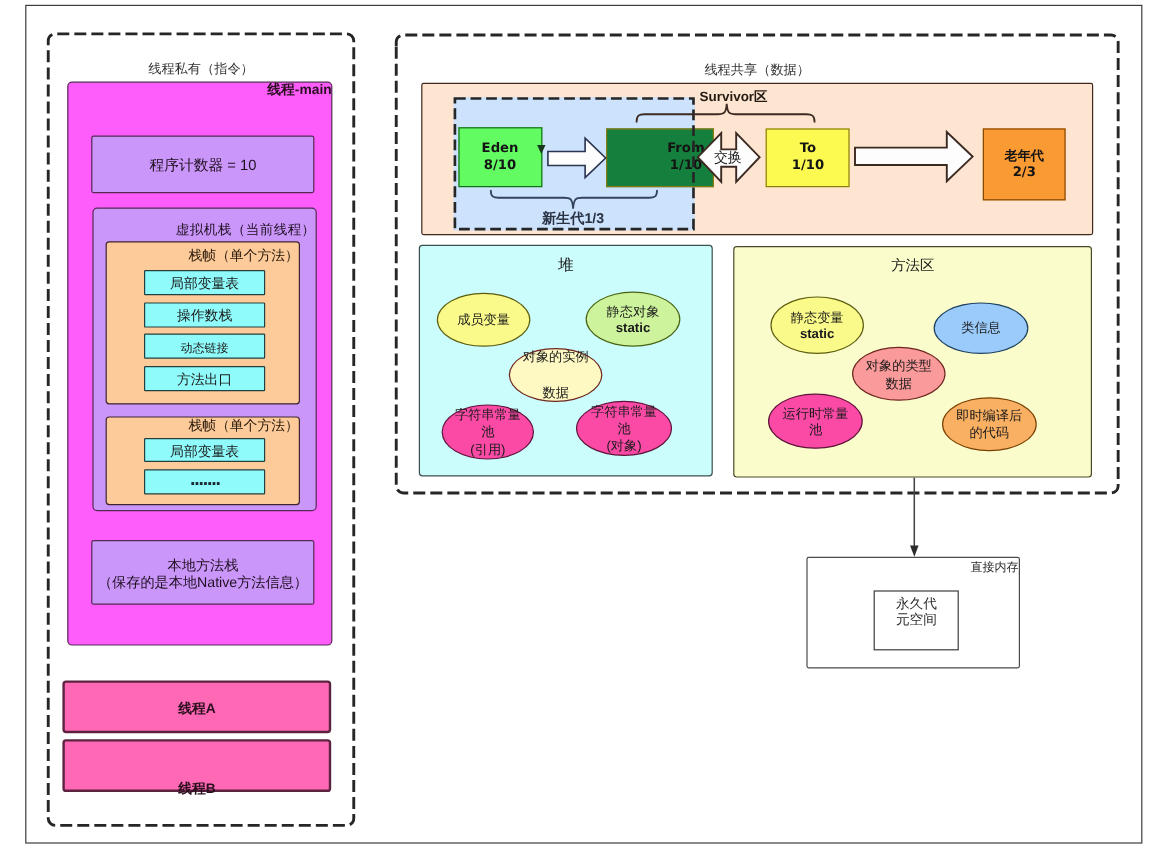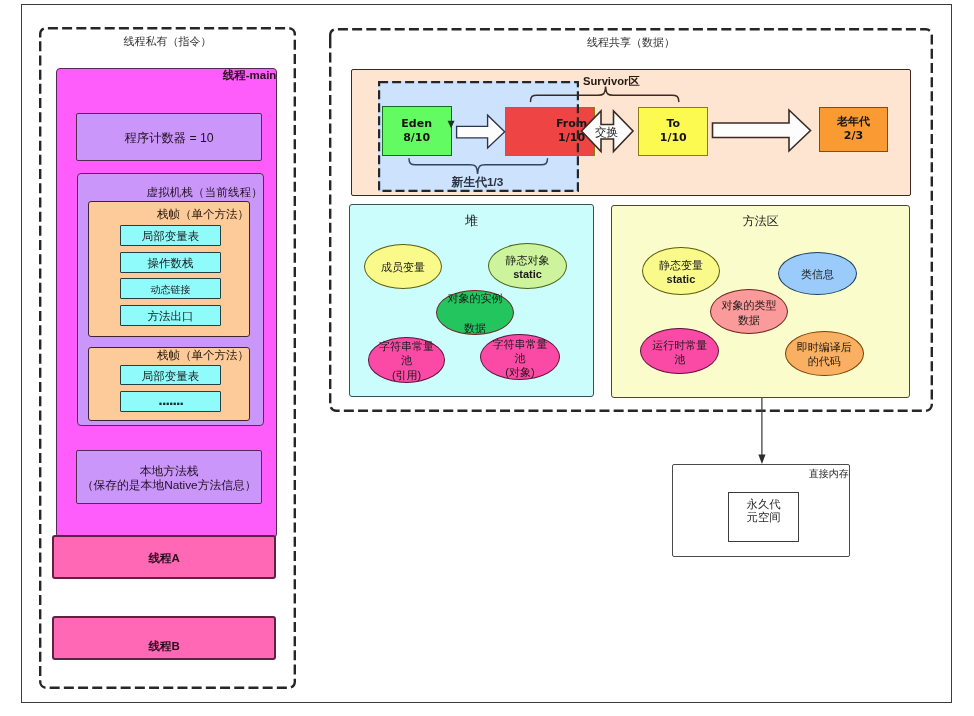--- a/index.html
+++ b/index.html
@@ -6,21 +6,21 @@
   body{width:974px;height:716px;background:#ffffff;
        font-family:"Liberation Sans",sans-serif;overflow:hidden;}
   #canvas{position:relative;width:974px;height:716px;}
   .abs{position:absolute;box-sizing:border-box;}
   .ctr{display:flex;align-items:center;justify-content:center;text-align:center;}
 
   
   #frame{left:21px;top:4px;width:931px;height:699px;border:1.4px solid #3c3c3c;}
   #left-group{left:39px;top:27px;width:257px;height:662px;}
   #right-group{left:329px;top:28px;width:604px;height:384px;}
-  .group-title{top:9px;left:0;width:100%;font-size:11px;color:#333333;
+  .group-title{top:26px;left:0;width:100%;font-size:11px;color:#333333;
                text-align:center;line-height:11px;}
 
   
   #thread-main{left:56px;top:67.9px;width:221.4px;height:470.6px;
       background:#ff5cfc;border:1.8px solid #542a54;border-radius:4px;}
   .box-title{position:absolute;left:0;width:100%;text-align:right;}
   #pc-box{left:76.2px;top:113.3px;width:185.9px;height:47.7px;
       background:#ca96fa;border:1.8px solid #542a54;border-radius:2px;}
   #vm-stack{left:77px;top:172.8px;width:187px;height:253.4px;
       background:#ca96fa;border:1.9px solid #542a54;border-radius:4px;}
@@ -32,23 +32,23 @@
       background:#ca96fa;border:1.8px solid #542a54;border-radius:2px;}
   .thread-ab{left:52.3px;width:223.7px;height:44.1px;background:#ff68b5;
       border:2px solid #5c2240;border-radius:3px;}
 
   
   #gen-area{left:351.4px;top:69.2px;width:559.2px;height:127px;
       background:#fde5d1;border:1.6px solid #40281c;border-radius:2px;}
   #young-dashed{left:378px;top:81px;width:201px;height:111px;background:#cde2fd;}
   .gen-box{border:1.6px solid #3c3c3c;}
   #eden{left:381.5px;top:105.9px;width:70.4px;height:50px;background:#62fb62;border:1.6px solid #176b21;}
-  #from{left:504.6px;top:106.5px;width:90px;height:49.6px;background:#ef4444;border:1.6px solid #8a7b12;padding-left:44px;}
+  #from{left:504.6px;top:106.5px;width:90px;height:49.6px;background:#15803d;border:1.6px solid #8a7b12;padding-left:44px;}
   #to{left:638.3px;top:106.6px;width:70px;height:49.2px;background:#fcf950;border:1.6px solid #8a7b12;}
-  #old-gen{left:818.7px;top:106.8px;width:69.7px;height:45px;background:#fa9a33;border:1.6px solid #8a4a05;}
+  #old-gen{left:818.7px;top:106.8px;width:69.7px;height:60px;background:#fa9a33;border:1.6px solid #8a4a05;}
   .gen-label{display:flex;flex-direction:column;align-items:center;justify-content:center;
       height:100%;font-size:11px;font-weight:bold;color:#141414;line-height:13.9px;
       font-family:"DejaVu Sans",sans-serif;text-align:right;}
 
   #heap{left:348.9px;top:204.2px;width:245.1px;height:193.3px;
       background:#cbfdfc;border:1.5px solid #3a5050;border-radius:3px;}
   #method-area{left:611px;top:204.9px;width:299.3px;height:193.2px;
       background:#fbfccb;border:1.5px solid #4a4a2a;border-radius:3px;}
   .region-title{position:absolute;left:0;width:100%;text-align:center;top:9px;font-size:12px;color:#1a1a1a;line-height:12px;}
   #heap .region-title{font-size:13px;top:8.5px;line-height:13px;}
@@ -114,25 +114,25 @@
       <span style="font-size:13px;color:#18282e;font-weight:bold;letter-spacing:-1.4px;position:relative;top:-1.5px;font-family:'DejaVu Sans',sans-serif;">.......</span>
     </div>
 
   <div class="abs ctr" id="native-stack">
     <div style="font-size:11.8px;color:#1f1020;line-height:14.1px;position:relative;top:1.5px;">
       <div>本地方法栈</div>
       <div>（保存的是本地Native方法信息）</div>
     </div>
   </div>
 
-  <div class="abs ctr thread-ab" style="top:535px;">
+  <div class="abs ctr thread-ab" style="top:567px;">
     <span style="font-size:11.5px;font-weight:bold;color:#2a0e1e;position:relative;top:1.5px;">线程A</span>
   </div>
   <div class="abs ctr thread-ab" style="top:616px;">
-    <span style="font-size:11.5px;font-weight:bold;color:#2a0e1e;position:relative;top:8px;">线程B</span>
+    <span style="font-size:11.5px;font-weight:bold;color:#2a0e1e;position:relative;top:19px;">线程B</span>
   </div>
 
   <div class="abs" id="right-group">
     <div class="abs group-title">线程共享（数据）</div>
   </div>
 
   <div class="abs" id="gen-area"></div>
   <div class="abs" id="young-dashed"></div>
 
   <div class="abs gen-box" id="eden">
@@ -168,21 +168,21 @@
     <div class="region-title">方法区</div>
   </div>
 
   <div class="abs node" style="left:364px;top:244px;width:78px;height:45px;background:#fafa8a;border:1.3px solid #5d5d10;">
     <span>成员变量</span>
   </div>
   <div class="abs node" style="left:488px;top:243px;width:79px;height:46px;background:#cdf49c;border:1.3px solid #4a6313;">
     <span>静态对象</span>
     <span style="font-weight:bold;">static</span>
   </div>
-  <div class="abs node" style="left:436px;top:289.6px;width:78.2px;height:45.6px;background:#22c55e;border:1.3px solid #6e2620;gap:16px;">
+  <div class="abs node" style="left:424px;top:289.6px;width:78.2px;height:45.6px;background:#fef9c3;border:1.3px solid #6e2620;gap:16px;">
     <span>对象的实例</span>
     <span>数据</span>
   </div>
   <div class="abs node" style="left:367.8px;top:336.5px;width:77.6px;height:46.1px;background:#fa4aa5;border:1.3px solid #5e1339;">
     <span>字符串常量</span>
     <span>池</span>
     <span>(引用)</span>
   </div>
   <div class="abs node" style="left:480px;top:334px;width:80px;height:46px;background:#fa4aa5;border:1.3px solid #5e1339;">
     <span>字符串常量</span>

